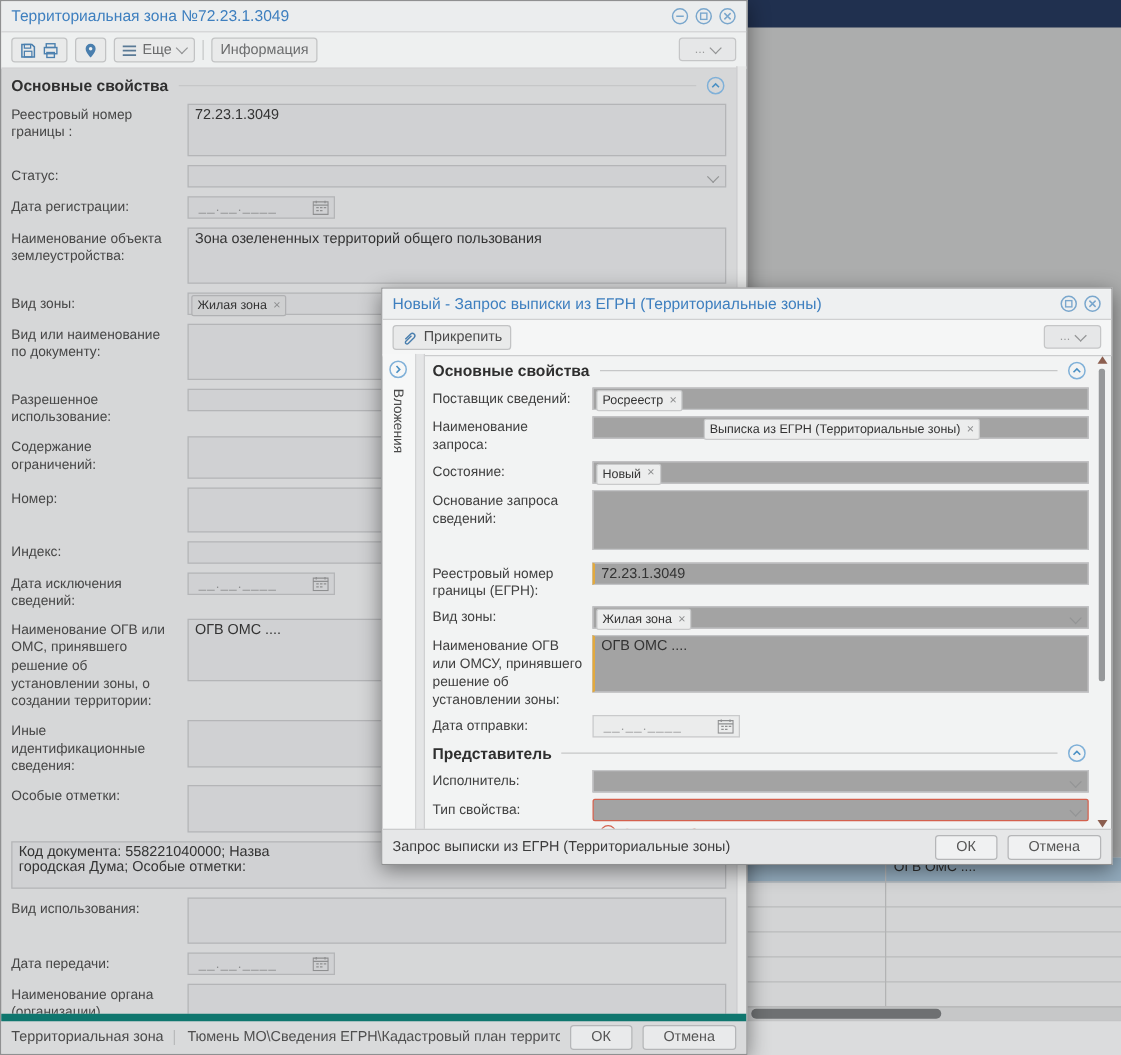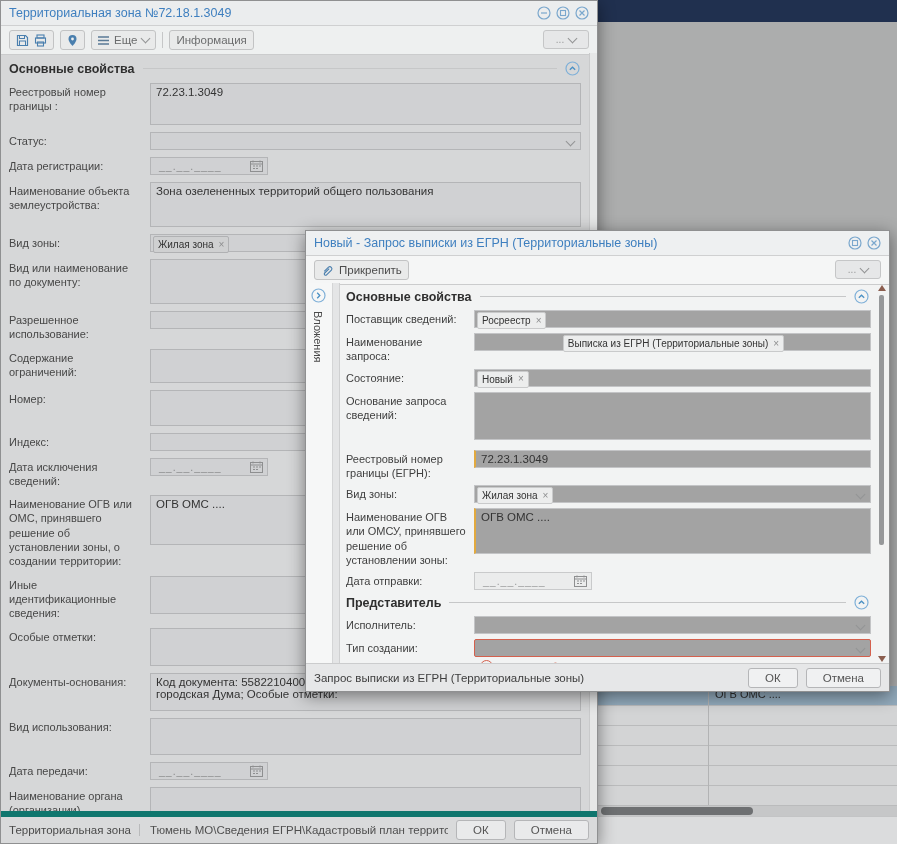--- a/index.html
+++ b/index.html
@@ -104,21 +104,21 @@
     <div class="bt-row"></div>
     <div class="bt-coldiv"></div>
   </div>
   <div class="bt-hscroll">
       <div class="thumb"></div>
     </div>
   <div class="bgfooter"></div>
 
   <section class="win zone" style="left:0;top:0;width:598px;height:844px;">
     <header class="titlebar">
-      <span class="title">Территориальная зона №72.18.1.3049</span>
+      <span class="title">Территориальная зона №72.23.1.3049</span>
       <span class="winctl">
         <svg class="ic" width="14" height="14" viewBox="0 0 14 14">
             <circle cx="7" cy="7" r="6" fill="none" stroke="#7aa7cd" stroke-width="1.2"></circle>
             <line x1="4" y1="7" x2="10" y2="7" stroke="#7aa7cd" stroke-width="1.2"></line>
           </svg>
         <svg class="ic" width="14" height="14" viewBox="0 0 14 14">
             <circle cx="7" cy="7" r="6" fill="none" stroke="#7aa7cd" stroke-width="1.2"></circle>
             <rect x="4.5" y="4.5" width="5" height="5" fill="none" stroke="#7aa7cd" stroke-width="1.1"></rect>
           </svg>
         <svg class="ic" width="14" height="14" viewBox="0 0 14 14">
@@ -273,21 +273,20 @@
             <span class="z-ta h38" style="display:block;"></span>
           </span>
       </div>
       <div class="fr">
         <span class="lb">Особые отметки:</span>
         <span class="ct">
             <span class="z-ta h38" style="display:block;"></span>
           </span>
       </div>
       <div class="fr">
-        <span class="lb">Документы-основания:</span>
         <span class="ct">
             <span class="z-ta h38" style="display:block;">Код документа: 558221040000; Назва
 городская Дума; Особые отметки:</span>
           </span>
       </div>
       <div class="fr">
         <span class="lb">Вид использования:</span>
         <span class="ct">
             <span class="z-ta h37" style="display:block;"></span>
           </span>
@@ -453,21 +452,21 @@
         </div>
 
         <div class="fr">
           <span class="lb">Исполнитель:</span>
           <span class="ct">
               <span class="d-sel" style="display:block;"></span>
               <span class="chevron"></span>
             </span>
         </div>
         <div class="fr" style="margin-bottom:2px;">
-          <span class="lb">Тип создании:</span>
+          <span class="lb">Тип свойства:</span>
           <span class="ct">
               <span class="d-sel errb" style="display:block;"></span>
               <span class="chevron"></span>
             </span>
         </div>
         <div class="errmsg">
           <span class="erric"></span>
           <span>Это поле обязательно для заполнения</span>
         </div>
 

